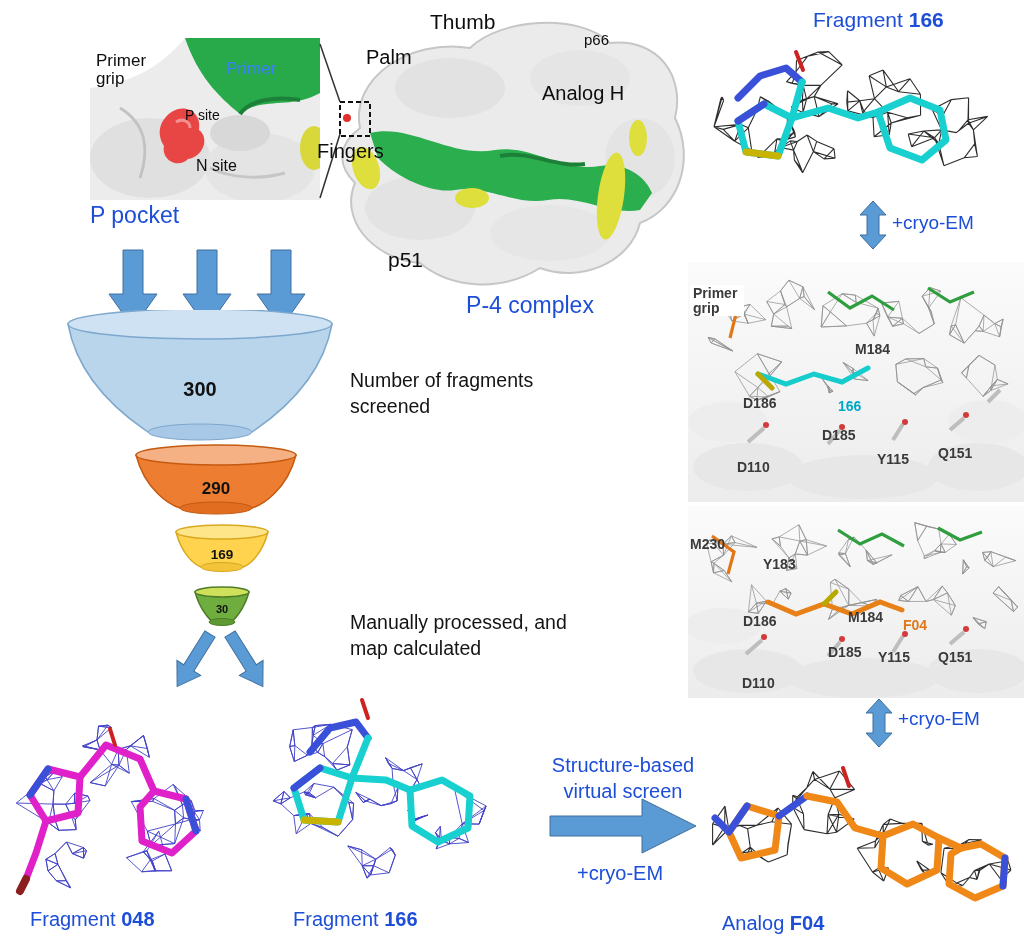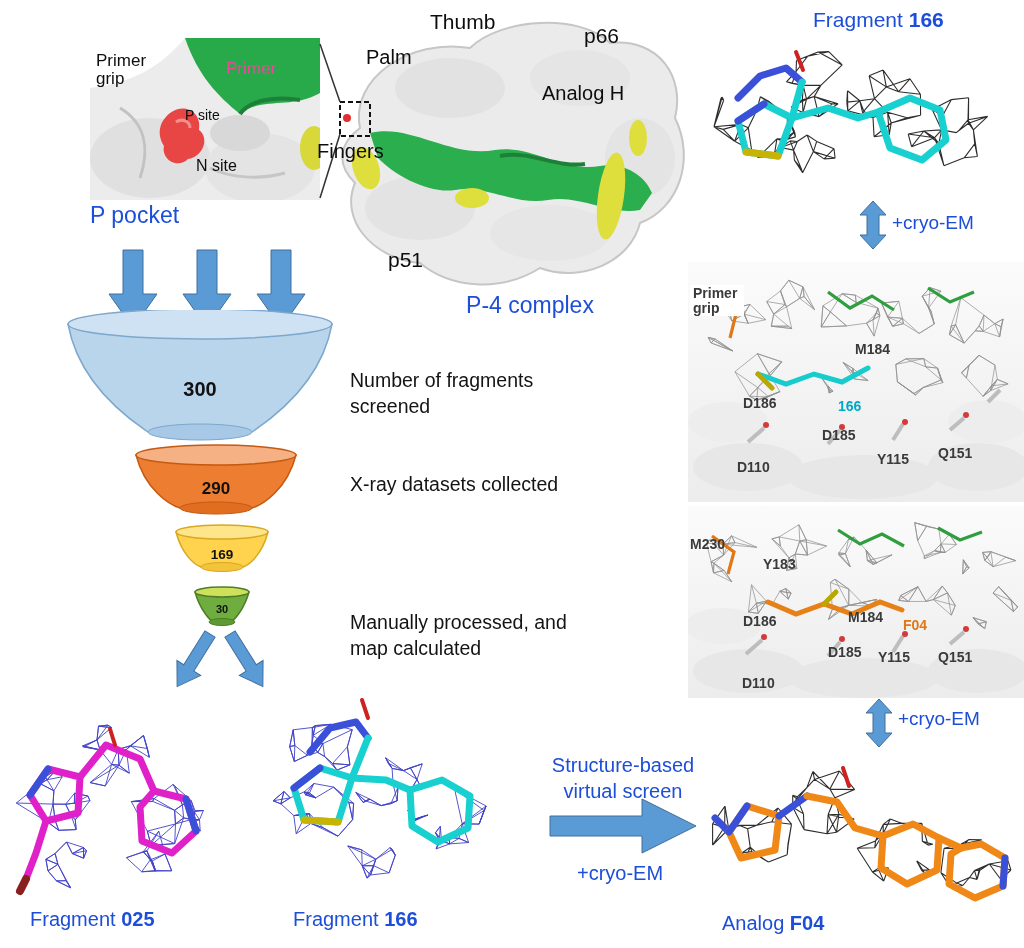--- a/index.html
+++ b/index.html
@@ -34,21 +34,21 @@
       <ellipse cx="150" cy="95" rx="30" ry="18" fill="#d8d8d8"></ellipse>
       <path d="M95 0 L230 0 L230 55 C200 72 172 58 150 76 C128 58 108 38 95 0 Z" fill="#28a94a"></path>
       <path d="M150 76 C160 62 185 58 210 62" fill="none" stroke="#1d8038" stroke-width="4"></path>
       <path d="M80 75 C95 64 112 74 109 92 C120 100 113 119 98 121 C88 131 71 122 74 108 C66 95 70 83 80 75 Z" fill="#e84545"></path>
       <path d="M86 84 C92 80 100 83 100 90" fill="none" stroke="#f2908d" stroke-width="3"></path>
       <ellipse cx="224" cy="110" rx="14" ry="22" fill="#d8d83a"></ellipse>
       <path d="M30 70 C55 85 60 110 50 140" fill="none" stroke="#c2c2c2" stroke-width="3"></path>
       <path d="M120 130 C140 140 170 142 195 135" fill="none" stroke="#c6c6c6" stroke-width="3"></path>
     </svg>
     <div class="inset-lbl" style="left:6px;top:14px;width:64px">Primer grip</div>
-    <div class="inset-lbl" style="left:136px;top:22px;color:#ec4899">Primer</div>
+    <div class="inset-lbl" style="left:136px;top:22px;color:#3b82f6">Primer</div>
     <div class="inset-lbl" style="left:95px;top:70px;font-size:14px">P site</div>
     <div class="inset-lbl" style="left:106px;top:120px;font-size:16px">N site</div>
   </div>
   <div class="fig-cap" style="left:90px;top:202px;width:230px;text-align:left;font-size:23px">P pocket</div>
 
   <svg class="abs" style="left:315px;top:40px" width="40" height="170">
     <line x1="5" y1="4" x2="25" y2="62" stroke="#333" stroke-width="1.5"></line>
     <line x1="5" y1="158" x2="25" y2="94" stroke="#333" stroke-width="1.5"></line>
   </svg>
 
@@ -63,21 +63,21 @@
       <path d="M70 125 C110 115 150 150 195 142 C230 136 265 165 300 158 C325 154 345 168 352 185 L 340 202 C310 208 280 186 248 192 C215 198 185 176 155 182 C130 186 95 168 78 150 Z" fill="#2bae4e"></path>
       <path d="M200 148 C230 142 255 160 285 156" fill="none" stroke="#1d8038" stroke-width="4"></path>
       <ellipse cx="66" cy="160" rx="13" ry="22" fill="#dede3c" transform="rotate(-18 66 160)"></ellipse>
       <ellipse cx="172" cy="190" rx="17" ry="10" fill="#dede3c"></ellipse>
       <ellipse cx="311" cy="188" rx="13" ry="44" fill="#dede3c" transform="rotate(8 311 188)"></ellipse>
       <ellipse cx="338" cy="130" rx="9" ry="18" fill="#dede3c"></ellipse>
       <rect x="40" y="94" width="30" height="34" fill="none" stroke="#111" stroke-width="2" stroke-dasharray="5 3"></rect>
       <circle cx="47" cy="110" r="4" fill="#e03030"></circle>
     </svg>
     <div class="big-lbl" style="left:130px;top:2px;font-size:21px">Thumb</div>
-    <div class="big-lbl" style="left:284px;top:16px;font-size:21px">p66</div>
+    <div class="big-lbl" style="left:284px;top:24px;font-size:15px">p66</div>
     <div class="big-lbl" style="left:66px;top:38px">Palm</div>
     <div class="big-lbl" style="left:242px;top:74px">Analog H</div>
     <div class="big-lbl" style="left:17px;top:132px">Fingers</div>
     <div class="big-lbl" style="left:88px;top:240px;font-size:21px">p51</div>
   </div>
   <div class="fig-cap" style="left:430px;top:292px;width:200px;text-align:center;font-size:23px">P-4 complex</div>
 
   <svg class="abs" style="left:95px;top:248px" width="230" height="85">
     <polygon points="28,2 48,2 48,46 62,46 38,80 14,46 28,46" fill="#5b9bd5" stroke="#3e6e9e"></polygon>
     <polygon points="102,2 122,2 122,46 136,46 112,80 88,46 102,46" fill="#5b9bd5" stroke="#3e6e9e"></polygon>
@@ -101,21 +101,20 @@
     <ellipse cx="162" cy="222" rx="46" ry="7" fill="#ffe58a" stroke="#d8a820" stroke-width="1.5"></ellipse>
     <text x="162" y="249" text-anchor="middle" class="fnum" font-size="13.5">169</text>
 
     <path d="M135 282 C140 300 150 310 153 312 L171 312 C174 310 184 300 189 282 Z" fill="#6fae3e" stroke="#4e7d2a" stroke-width="1.5"></path>
     <ellipse cx="162" cy="312" rx="13" ry="3.5" fill="#5d9a32" stroke="#4e7d2a"></ellipse>
     <ellipse cx="162" cy="282" rx="27" ry="5" fill="#cfe05a" stroke="#4e7d2a" stroke-width="1.5"></ellipse>
     <text x="162" y="303" text-anchor="middle" class="fnum" font-size="11">30</text>
   </svg>
 
   <div class="funnel-lbl" style="left:350px;top:368px;width:215px">Number of fragments screened</div>
-  <div class="funnel-lbl" style="left:350px;top:472px;width:280px">X-ray datasets collected</div>
   <div class="funnel-lbl" style="left:350px;top:610px;width:250px">Manually processed, and map calculated</div>
 
   <svg class="abs" style="left:140px;top:628px" width="160" height="80">
     <g transform="translate(70,6) rotate(32)">
       <polygon points="-6,0 6,0 6,40 14,40 0,62 -14,40 -6,40" fill="#5b9bd5" stroke="#3e6e9e"></polygon>
     </g>
     <g transform="translate(90,6) rotate(-32)">
       <polygon points="-6,0 6,0 6,40 14,40 0,62 -14,40 -6,40" fill="#5b9bd5" stroke="#3e6e9e"></polygon>
     </g>
   </svg>
@@ -127,21 +126,21 @@
       <path d="M108 36 L113 52" stroke="#cc2222" stroke-width="4" fill="none" stroke-linecap="round"></path>
       <path d="M78 84 L46 76 L28 102 L44 128 L76 120 Z" class="stk" stroke="#e020c8"></path>
       <path d="M46 76 L28 102" stroke="#3a50d9" stroke-width="7" fill="none" stroke-linecap="round"></path>
       <path d="M152 98 L184 106 L194 138 L170 160 L140 148 L138 114 L152 98 Z" class="stk" stroke="#e020c8"></path>
       <path d="M184 106 L194 138" stroke="#3a50d9" stroke-width="7" fill="none" stroke-linecap="round"></path>
       <path d="M44 128 L34 160 L24 186" class="stk" stroke="#e020c8"></path>
       <path d="M24 186 L18 198" stroke="#8b1f1f" stroke-width="8" fill="none" stroke-linecap="round"></path>
     </g>
   </svg>
   <div class="fig-cap" style="left:30px;top:908px">
-    <span>Fragment </span><span class="b">025</span>
+    <span>Fragment </span><span class="b">048</span>
   </div>
 
   <svg id="mesh-166b" class="abs" style="left:252px;top:680px" width="255" height="215">
     <path d="M72.6 76.5L65.7 72.4M72.6 76.5L80.5 83.5M72.6 76.5L70.9 63.6M80.5 83.5L84.9 90.1M80.5 83.5L72.6 76.5M80.5 83.5L97.9 84.9M55.4 75.3L65.7 72.4M55.4 75.3L59.9 64.6M55.4 75.3L42.3 81.5M42.3 81.5L55.4 75.3M42.3 81.5L37.7 66.6M42.3 81.5L42.8 65.5M84.9 90.1L80.5 83.5M84.9 90.1L97.9 84.9M84.9 90.1L72.6 76.5M65.7 72.4L72.6 76.5M65.7 72.4L59.9 64.6M65.7 72.4L70.9 63.6M97.9 84.9L84.9 90.1M97.9 84.9L80.5 83.5M97.9 84.9L95.4 66.8M79.0 44.3L63.3 45.6M79.0 44.3L60.3 47.5M79.0 44.3L61.2 55.3M100.2 49.6L95.4 66.8M100.2 49.6L79.0 44.3M100.2 49.6L70.9 63.6M60.3 47.5L63.3 45.6M60.3 47.5L61.2 55.3M60.3 47.5L59.9 64.6M95.4 66.8L100.2 49.6M95.4 66.8L97.9 84.9M95.4 66.8L80.5 83.5M37.7 66.6L42.8 65.5M37.7 66.6L42.3 81.5M37.7 66.6L41.2 49.8M42.8 65.5L37.7 66.6M42.8 65.5L41.2 49.8M42.8 65.5L55.4 75.3M41.2 49.8L42.8 65.5M41.2 49.8L37.7 66.6M41.2 49.8L60.3 47.5M59.9 64.6L61.2 55.3M59.9 64.6L65.7 72.4M59.9 64.6L70.9 63.6M63.3 45.6L60.3 47.5M63.3 45.6L61.2 55.3M63.3 45.6L79.0 44.3M61.2 55.3L60.3 47.5M61.2 55.3L59.9 64.6M61.2 55.3L63.3 45.6M70.9 63.6L65.7 72.4M70.9 63.6L59.9 64.6M70.9 63.6L61.2 55.3M38.3 117.8L32.0 111.5M38.3 117.8L28.8 123.8M38.3 117.8L52.2 111.9M81.6 107.1L61.9 103.5M81.6 107.1L63.6 117.8M81.6 107.1L96.8 122.3M32.0 111.5L38.3 117.8M32.0 111.5L28.8 123.8M32.0 111.5L21.1 120.8M44.2 153.8L58.9 143.4M44.2 153.8L41.8 135.6M44.2 153.8L54.2 133.9M63.6 117.8L57.5 112.9M63.6 117.8L53.5 114.8M63.6 117.8L52.2 111.9M57.5 133.8L54.2 133.9M57.5 133.8L58.9 143.4M57.5 133.8L41.8 135.6M21.1 120.8L28.8 123.8M21.1 120.8L32.0 111.5M21.1 120.8L38.3 117.8M71.0 147.6L58.9 143.4M71.0 147.6L86.0 156.2M71.0 147.6L57.5 133.8M101.6 123.3L96.8 122.3M101.6 123.3L100.6 139.6M101.6 123.3L81.6 107.1M53.5 114.8L52.2 111.9M53.5 114.8L57.5 112.9M53.5 114.8L63.6 117.8M52.2 111.9L53.5 114.8M52.2 111.9L57.5 112.9M52.2 111.9L63.6 117.8M54.2 133.9L57.5 133.8M54.2 133.9L58.9 143.4M54.2 133.9L41.8 135.6M61.9 103.5L57.5 112.9M61.9 103.5L52.2 111.9M61.9 103.5L53.5 114.8M86.0 156.2L71.0 147.6M86.0 156.2L100.6 139.6M86.0 156.2L58.9 143.4M58.9 143.4L57.5 133.8M58.9 143.4L54.2 133.9M58.9 143.4L71.0 147.6M28.8 123.8L21.1 120.8M28.8 123.8L38.3 117.8M28.8 123.8L32.0 111.5M41.8 135.6L54.2 133.9M41.8 135.6L57.5 133.8M41.8 135.6L28.8 123.8M96.8 122.3L101.6 123.3M96.8 122.3L100.6 139.6M96.8 122.3L81.6 107.1M57.5 112.9L53.5 114.8M57.5 112.9L52.2 111.9M57.5 112.9L63.6 117.8M100.6 139.6L101.6 123.3M100.6 139.6L96.8 122.3M100.6 139.6L86.0 156.2M136.3 83.3L133.7 77.8M136.3 83.3L140.1 88.4M136.3 83.3L151.5 90.6M160.6 107.0L165.0 99.5M160.6 107.0L169.9 109.2M160.6 107.0L145.9 107.5M151.5 90.6L158.4 87.8M151.5 90.6L140.1 88.4M151.5 90.6L165.0 99.5M169.9 109.2L160.6 107.0M169.9 109.2L165.0 99.5M169.9 109.2L145.9 107.5M145.2 120.7L139.0 123.6M145.2 120.7L145.9 107.5M145.2 120.7L129.2 125.6M145.9 107.5L141.1 104.2M145.9 107.5L145.2 120.7M145.9 107.5L160.6 107.0M170.2 83.9L158.4 87.8M170.2 83.9L165.0 99.5M170.2 83.9L151.5 90.6M113.3 120.9L111.2 122.5M113.3 120.9L117.8 119.2M113.3 120.9L103.9 112.5M158.4 87.8L151.5 90.6M158.4 87.8L170.2 83.9M158.4 87.8L165.0 99.5M103.9 112.5L111.2 122.5M103.9 112.5L113.3 120.9M103.9 112.5L117.8 119.2M139.0 123.6L145.2 120.7M139.0 123.6L129.2 125.6M139.0 123.6L145.9 107.5M111.2 122.5L113.3 120.9M111.2 122.5L117.8 119.2M111.2 122.5L103.9 112.5M117.8 119.2L113.3 120.9M117.8 119.2L111.2 122.5M117.8 119.2L129.2 125.6M141.1 104.2L145.9 107.5M141.1 104.2L140.1 88.4M141.1 104.2L145.2 120.7M165.0 99.5L160.6 107.0M165.0 99.5L169.9 109.2M165.0 99.5L158.4 87.8M140.1 88.4L136.3 83.3M140.1 88.4L151.5 90.6M140.1 88.4L133.7 77.8M133.7 77.8L136.3 83.3M133.7 77.8L140.1 88.4M133.7 77.8L151.5 90.6M129.2 125.6L139.0 123.6M129.2 125.6L117.8 119.2M129.2 125.6L113.3 120.9M176.0 135.0L170.5 136.6M176.0 135.0L163.6 138.9M176.0 135.0L161.8 141.0M210.2 143.8L207.0 158.4M210.2 143.8L227.1 144.1M210.2 143.8L197.5 157.4M161.1 141.3L161.8 141.0M161.1 141.3L163.6 138.9M161.1 141.3L170.5 136.6M197.5 157.4L197.6 163.9M197.5 157.4L189.4 159.7M197.5 157.4L207.0 158.4M155.7 130.0L163.6 138.9M155.7 130.0L161.1 141.3M155.7 130.0L161.8 141.0M207.0 158.4L197.5 157.4M207.0 158.4L216.6 162.5M207.0 158.4L197.6 163.9M216.6 162.5L207.0 158.4M216.6 162.5L197.6 163.9M216.6 162.5L210.2 143.8M184.2 168.9L187.3 160.3M184.2 168.9L189.4 159.7M184.2 168.9L197.6 163.9M189.4 159.7L187.3 160.3M189.4 159.7L197.5 157.4M189.4 159.7L183.5 152.7M188.3 146.4L183.5 152.7M188.3 146.4L189.4 159.7M188.3 146.4L187.3 160.3M202.6 109.1L210.2 143.8M202.6 109.1L234.1 126.0M202.6 109.1L232.1 130.5M183.5 152.7L188.3 146.4M183.5 152.7L187.3 160.3M183.5 152.7L189.4 159.7M197.6 163.9L197.5 157.4M197.6 163.9L189.4 159.7M197.6 163.9L187.3 160.3M187.3 160.3L189.4 159.7M187.3 160.3L183.5 152.7M187.3 160.3L184.2 168.9M227.1 144.1L232.1 130.5M227.1 144.1L210.2 143.8M227.1 144.1L234.1 126.0M161.8 141.0L161.1 141.3M161.8 141.0L163.6 138.9M161.8 141.0L170.5 136.6M234.1 126.0L232.1 130.5M234.1 126.0L227.1 144.1M234.1 126.0L210.2 143.8M232.1 130.5L234.1 126.0M232.1 130.5L227.1 144.1M232.1 130.5L210.2 143.8M170.5 136.6L176.0 135.0M170.5 136.6L163.6 138.9M170.5 136.6L161.8 141.0M163.6 138.9L161.8 141.0M163.6 138.9L161.1 141.3M163.6 138.9L170.5 136.6M115.0 198.1L118.5 195.0M115.0 198.1L110.2 185.8M115.0 198.1L121.6 185.7M137.1 192.8L121.6 185.7M137.1 192.8L118.5 195.0M137.1 192.8L143.3 175.1M110.2 185.8L121.6 185.7M110.2 185.8L118.5 195.0M110.2 185.8L115.0 198.1M123.8 179.2L121.6 185.7M123.8 179.2L110.2 185.8M123.8 179.2L118.5 195.0M143.3 175.1L140.2 169.3M143.3 175.1L138.0 167.7M143.3 175.1L137.1 192.8M138.0 167.7L140.2 169.3M138.0 167.7L143.3 175.1M138.0 167.7L123.8 179.2M121.6 185.7L123.8 179.2M121.6 185.7L118.5 195.0M121.6 185.7L110.2 185.8M118.5 195.0L115.0 198.1M118.5 195.0L121.6 185.7M118.5 195.0L110.2 185.8M109.7 169.8L95.8 166.0M109.7 169.8L110.2 185.8M109.7 169.8L123.8 179.2M140.2 169.3L138.0 167.7M140.2 169.3L143.3 175.1M140.2 169.3L123.8 179.2M95.8 166.0L109.7 169.8M95.8 166.0L110.2 185.8M95.8 166.0L123.8 179.2" fill="none" stroke="#4343c9" stroke-width="1" stroke-opacity="0.9"></path>
       <g class="over">
       <path d="M58 72 L78 48 L104 42 L116 58" class="stk" stroke="#3a50d9"></path>
       <path d="M110 20 L116 38" stroke="#cc2222" stroke-width="4" fill="none" stroke-linecap="round"></path>
       <path d="M116 58 L100 98" class="stk" stroke="#18d0d0"></path>
       <path d="M100 98 L68 88 L42 108 L52 140 L86 142 L100 98 Z" class="stk" stroke="#18d0d0"></path>
       <path d="M68 88 L42 108" stroke="#3a50d9" stroke-width="7" fill="none" stroke-linecap="round"></path>

